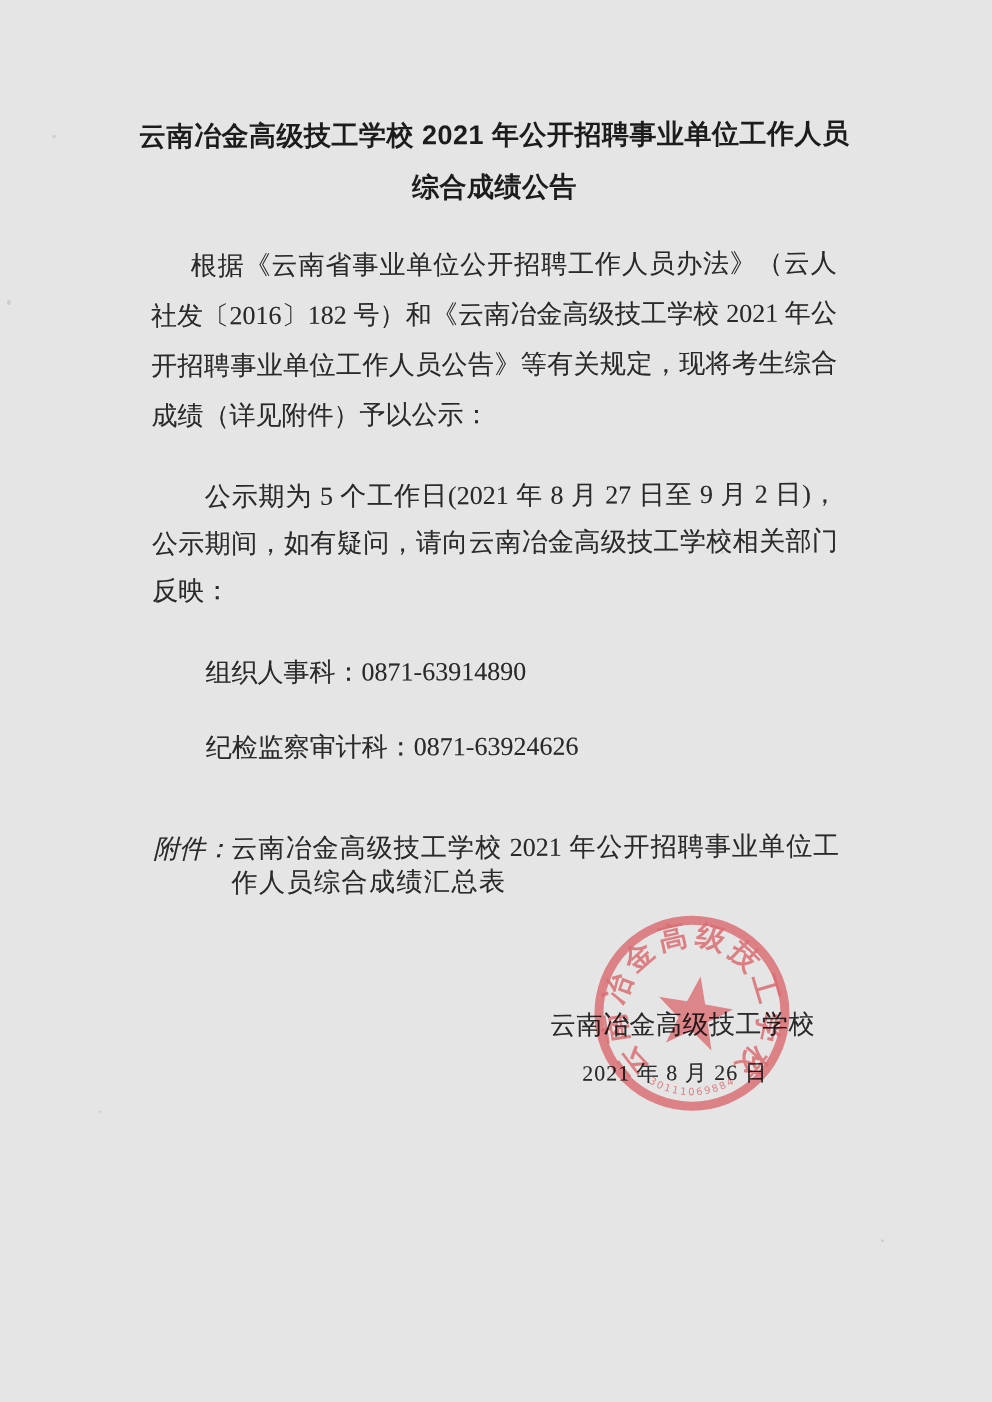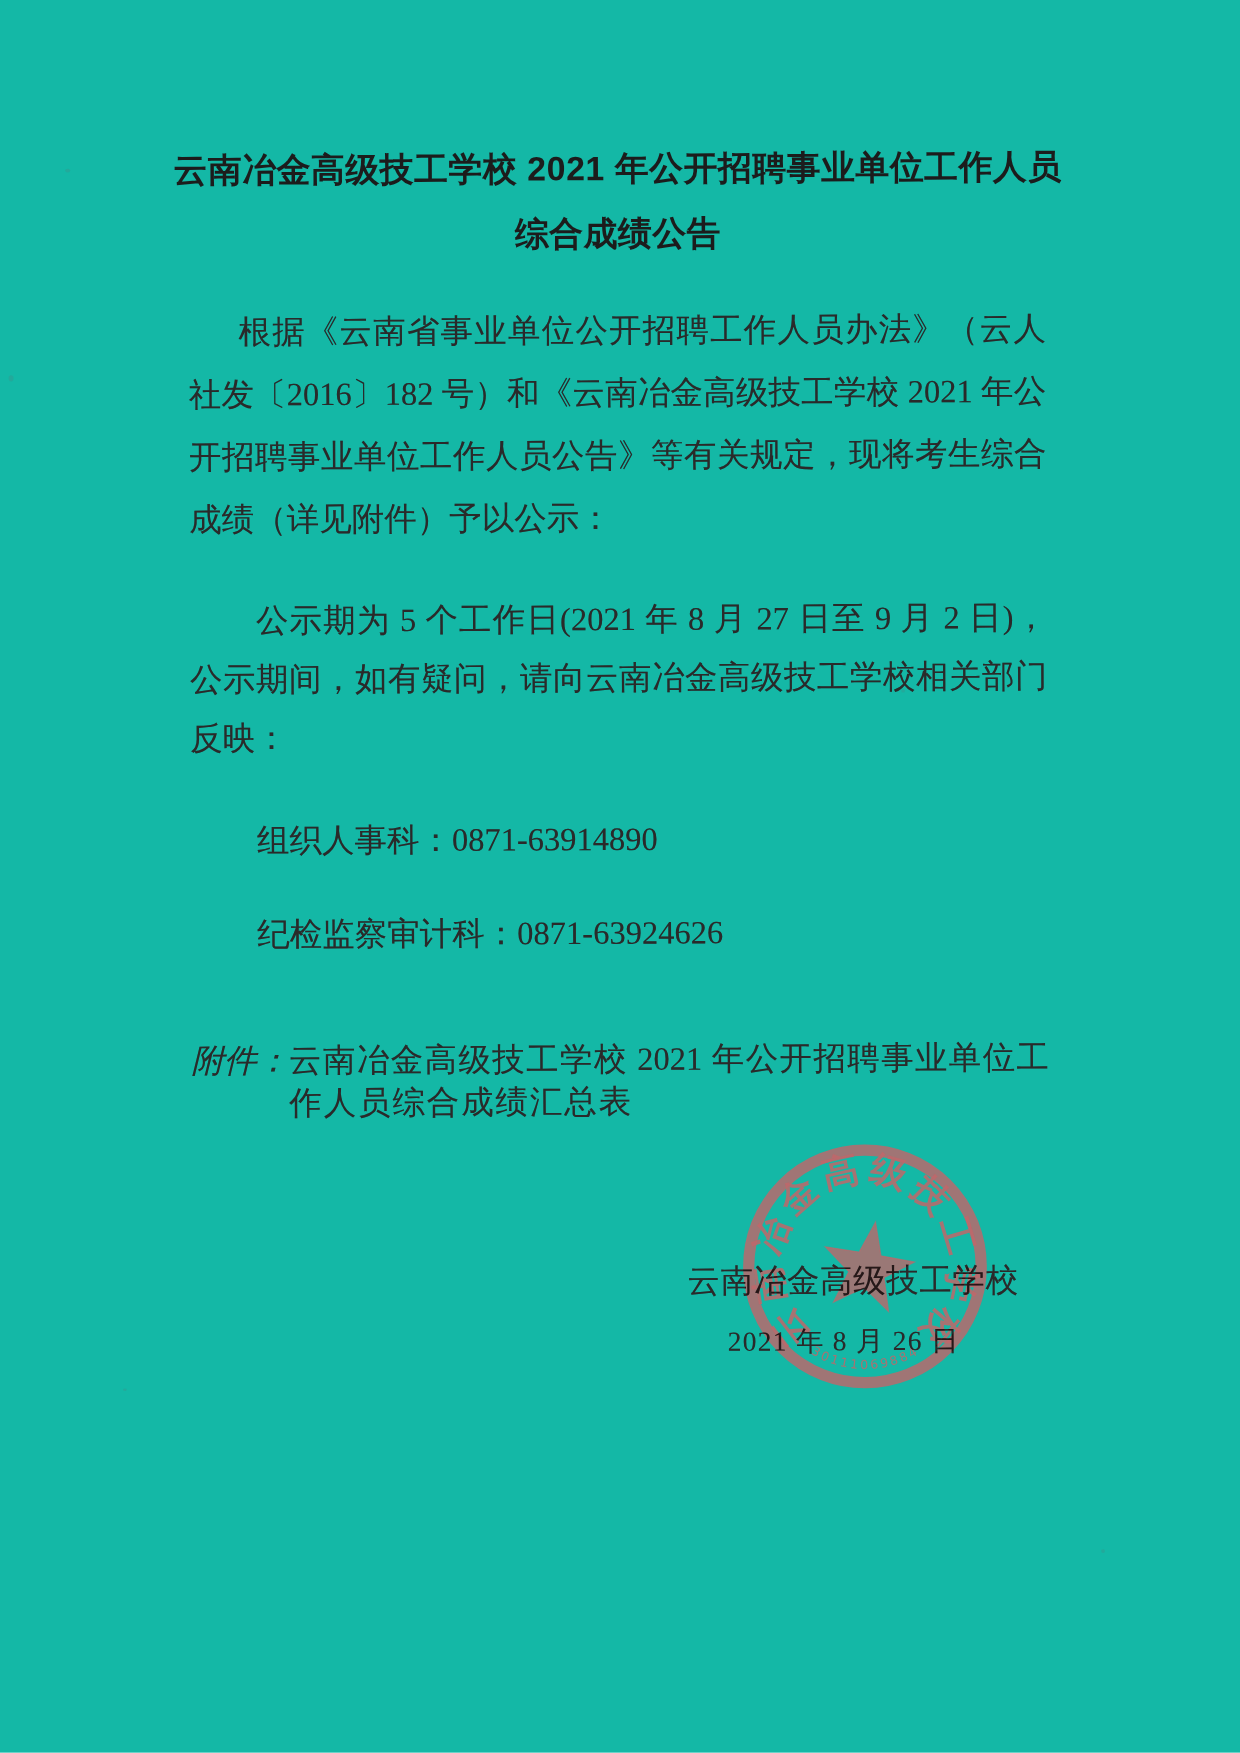--- a/index.html
+++ b/index.html
@@ -5,21 +5,21 @@
   html,body{margin:0;padding:0;}
   body{
     width:992px;height:1402px;
     background:#ffffff;
     font-family:"Liberation Serif","DejaVu Serif",serif;
     color:#262626;
     overflow:hidden;
   }
   .page{
     position:relative;width:992px;height:1402px;
-    background:#14b8a6;
+    background:#e5e5e5;
   }
   .doc{
     position:absolute;inset:0;
     transform:rotate(-0.25deg);
     transform-origin:50% 40%;
   }
   
   .title{
     position:absolute;left:0;right:0;top:109px;
     text-align:center;

